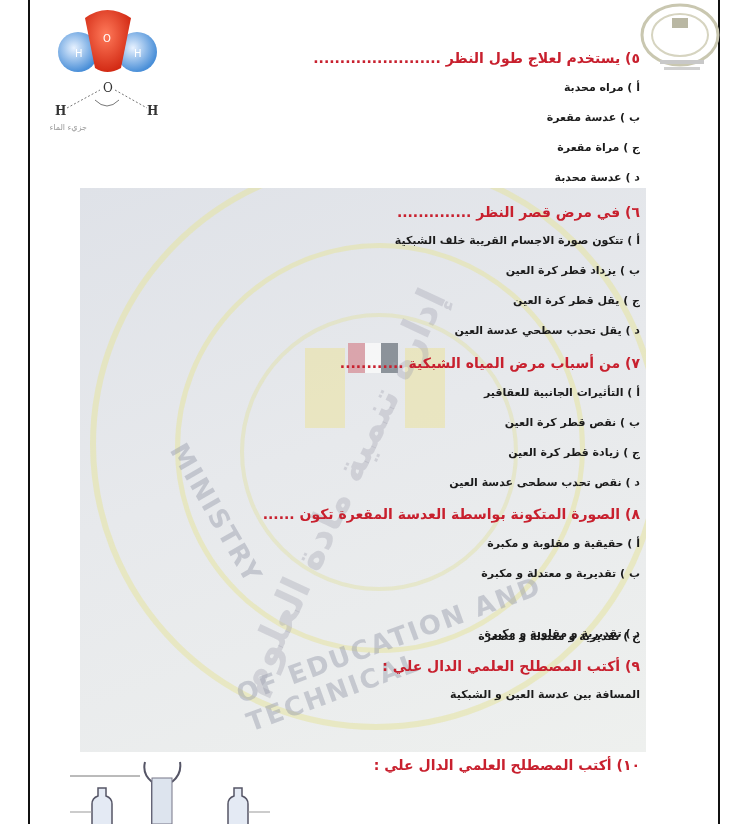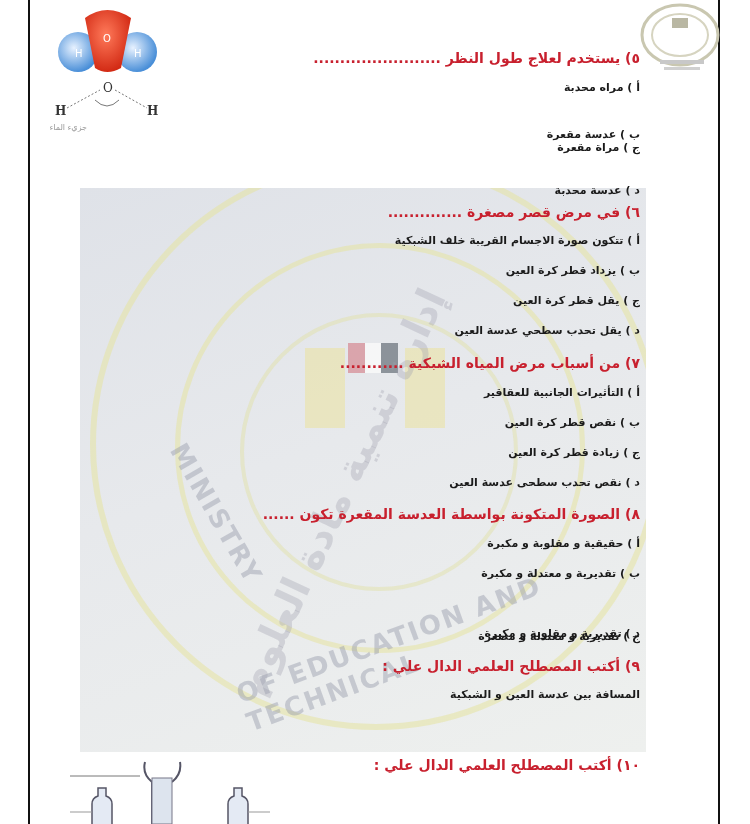--- a/index.html
+++ b/index.html
@@ -114,26 +114,26 @@
     <line x1="0" y1="60" x2="22" y2="60" stroke="#999" stroke-width="1"></line>
     <line x1="178" y1="60" x2="200" y2="60" stroke="#999" stroke-width="1"></line>
   </svg>
 
   <div class="content">
 
     <div class="line q" style="top:50px;">
       <span>٥)</span> <span>يستخدم لعلاج طول النظر ........................</span>
     </div>
     <div class="line" style="top:81px;"><span>أ )</span> <span>مراه محدبة</span></div>
-    <div class="line" style="top:128px;text-align:right;"><span>ب )</span> <span>عدسة مقعرة</span></div>
+    <div class="line" style="top:111px;text-align:right;"><span>ب )</span> <span>عدسة مقعرة</span></div>
     <div class="line" style="top:141px;"><span>ج )</span> <span>مراة مقعرة</span></div>
-    <div class="line" style="top:184px;"><span>د )</span> <span>عدسة محدبة</span></div>
+    <div class="line" style="top:171px;"><span>د )</span> <span>عدسة محدبة</span></div>
 
     <div class="line q" style="top:204px;">
-      <span>٦)</span> <span>في مرض قصر مصغرة ..............</span>
+      <span>٦)</span> <span>في مرض قصر النظر ..............</span>
     </div>
     <div class="line" style="top:234px;"><span>أ )</span> <span>تتكون صورة الاجسام القريبة خلف الشبكية</span></div>
     <div class="line" style="top:264px;"><span>ب )</span> <span>يزداد قطر كرة العين</span></div>
     <div class="line" style="top:294px;"><span>ج )</span> <span>يقل قطر كرة العين</span></div>
     <div class="line" style="top:324px;"><span>د )</span> <span>يقل تحدب سطحي عدسة العين</span></div>
 
     <div class="line q" style="top:355px;">
       <span>٧)</span> <span>من أسباب مرض المياه الشبكية ............</span>
     </div>
     <div class="line" style="top:386px;"><span>أ )</span> <span>التأثيرات الجانبية للعقاقير</span></div>

